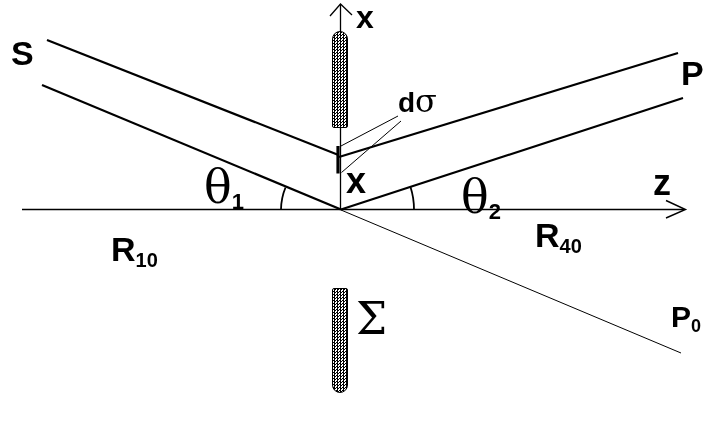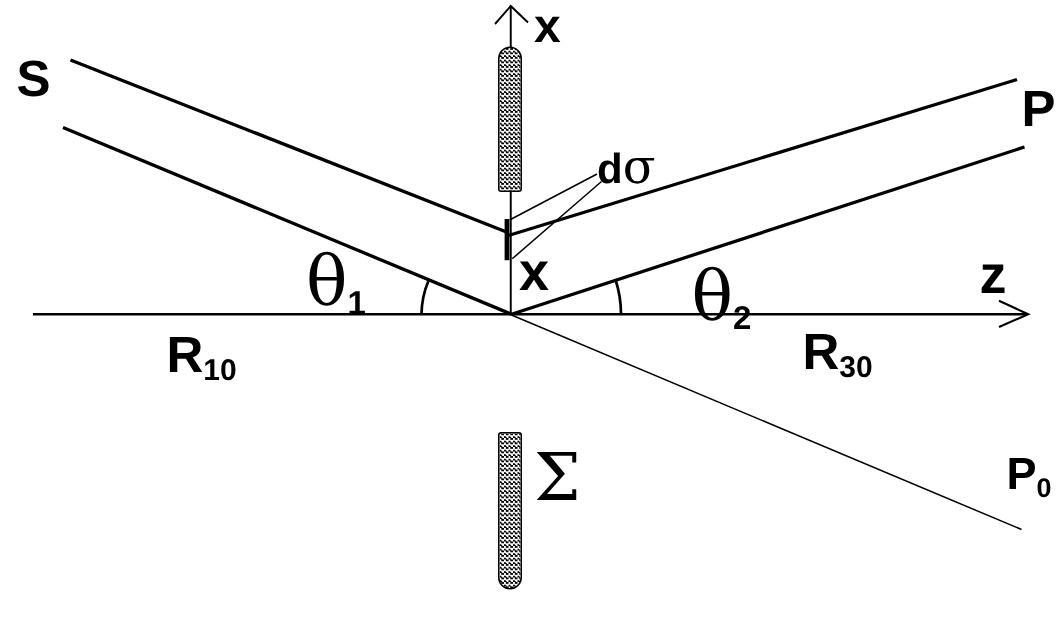--- a/index.html
+++ b/index.html
@@ -65,29 +65,29 @@
   <div class="plate plate-lower"></div>
 
   <div class="lbl sans-b" style="left:11px; top:36px; font-size:34px;">S</div>
 
   <div class="lbl sans-b" style="left:681px; top:56px; font-size:34px;">P</div>
 
   <div class="lbl sans-b" style="left:356px; top:1px; font-size:32px;">x</div>
 
   <div class="lbl sans-b" style="left:653px; top:165px; font-size:36px;">z</div>
 
-  <div class="lbl sans-b" style="left:398px; top:95px; font-size:28px;"><span>d</span><span class="serif" style="font-size:32px;">σ</span></div>
+  <div class="lbl sans-b" style="left:398px; top:85px; font-size:28px;"><span>d</span><span class="serif" style="font-size:32px;">σ</span></div>
 
   <div class="lbl sans-b" style="left:346px; top:163px; font-size:36px;">x</div>
 
   <div class="lbl serif" style="left:204px; top:164px; font-size:46px;"><span>θ</span><span class="sub" style="font-size:22px;">1</span></div>
 
   <div class="lbl serif" style="left:461px; top:174px; font-size:46px;"><span>θ</span><span class="sub" style="font-size:22px;">2</span></div>
 
-  <div class="lbl sans-b" style="left:111px; top:220px; font-size:34px;"><span>R</span><span class="sub" style="font-size:20px;">10</span></div>
+  <div class="lbl sans-b" style="left:111px; top:232px; font-size:34px;"><span>R</span><span class="sub" style="font-size:20px;">10</span></div>
 
-  <div class="lbl sans-b" style="left:535px; top:218px; font-size:34px;"><span>R</span><span class="sub" style="font-size:20px;">30</span></div>
+  <div class="lbl sans-b" style="left:535px; top:218px; font-size:34px;"><span>R</span><span class="sub" style="font-size:20px;">40</span></div>
 
   <div class="lbl sans-b" style="left:671px; top:302px; font-size:30px;"><span>P</span><span class="sub" style="font-size:18px;">0</span></div>
 
   <div class="lbl serif" style="left:356px; top:297px; font-size:44px;">Σ</div>
 
 </div>
 
 </body></html>

